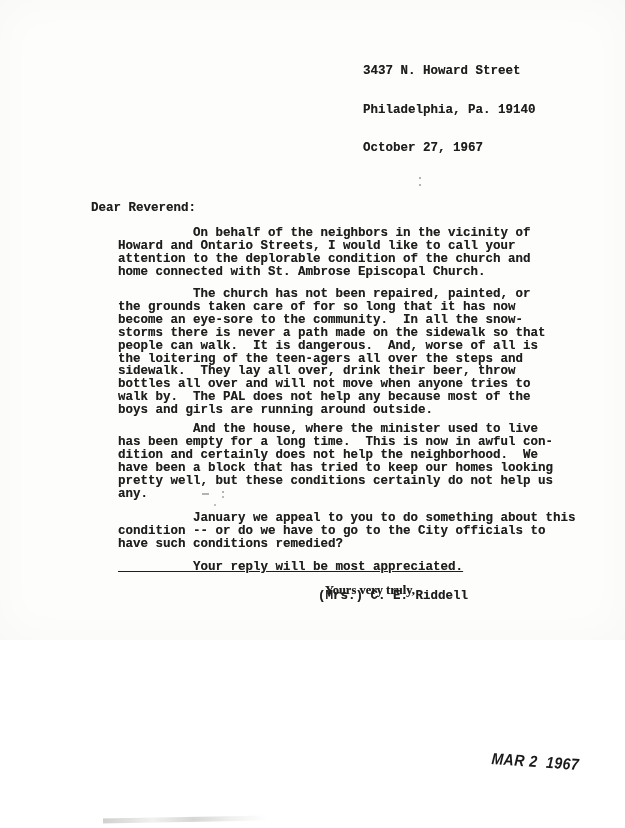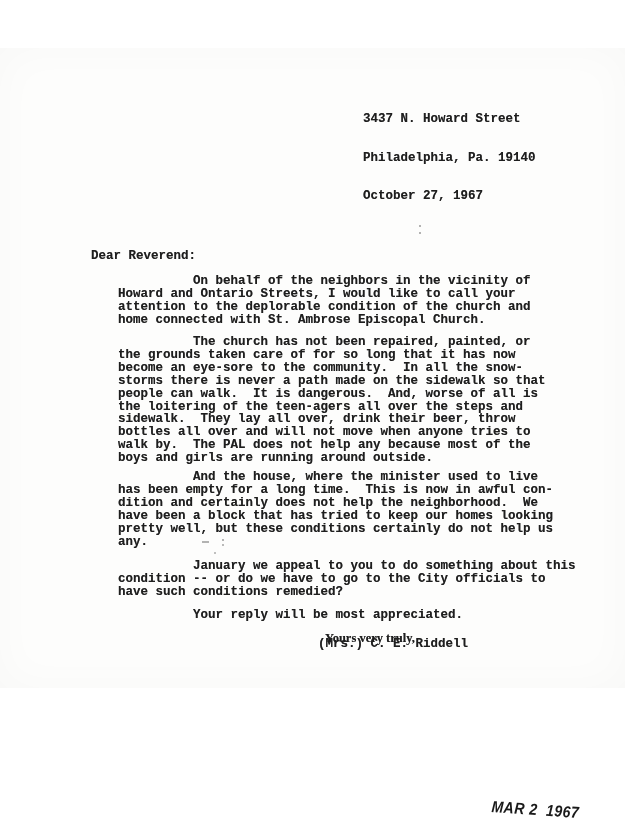--- a/index.html
+++ b/index.html
@@ -20,34 +20,33 @@
     width: 625px;
     height: 640px;
     background: var(--paper);
     box-shadow: inset 0 0 45px rgba(0,0,0,0.025);
     font-family: "Liberation Mono", "DejaVu Sans Mono", monospace;
     font-size: 12.5px;
     line-height: 12.9px;
     font-weight: bold;
     color: var(--ink);
     text-shadow: 0 0 0.4px rgba(20,20,20,0.55);
-    margin-top: 48px;
   }
   .block { position: absolute; white-space: pre; }
   .line { white-space: pre; }
   .para { position: absolute; left: 118px; white-space: pre; }
 
   .sender   { left: 363px; top: 39px; }
   .recipient{ left: 103px; top: 139px; }
   .salute   { left: 91px; top: 202px; }
   .p1 { top: 227px; }
   .p2 { top: 288px; }
   .p3 { top: 423px; }
   .p4 { top: 512px; }
-  .p5 { top: 561px; }
+  .p5 { top: 561px; text-decoration: underline; }
   .closing   { left: 325px; top: 584px; font-family: Liberation Serif, serif; }
   .signature { left: 318px; top: 590px; }
 
   .stamp {
     position: absolute;
     left: 492px;
     top: 753px;
     font-family: "Liberation Sans", sans-serif;
     font-style: italic;
     font-weight: bold;

